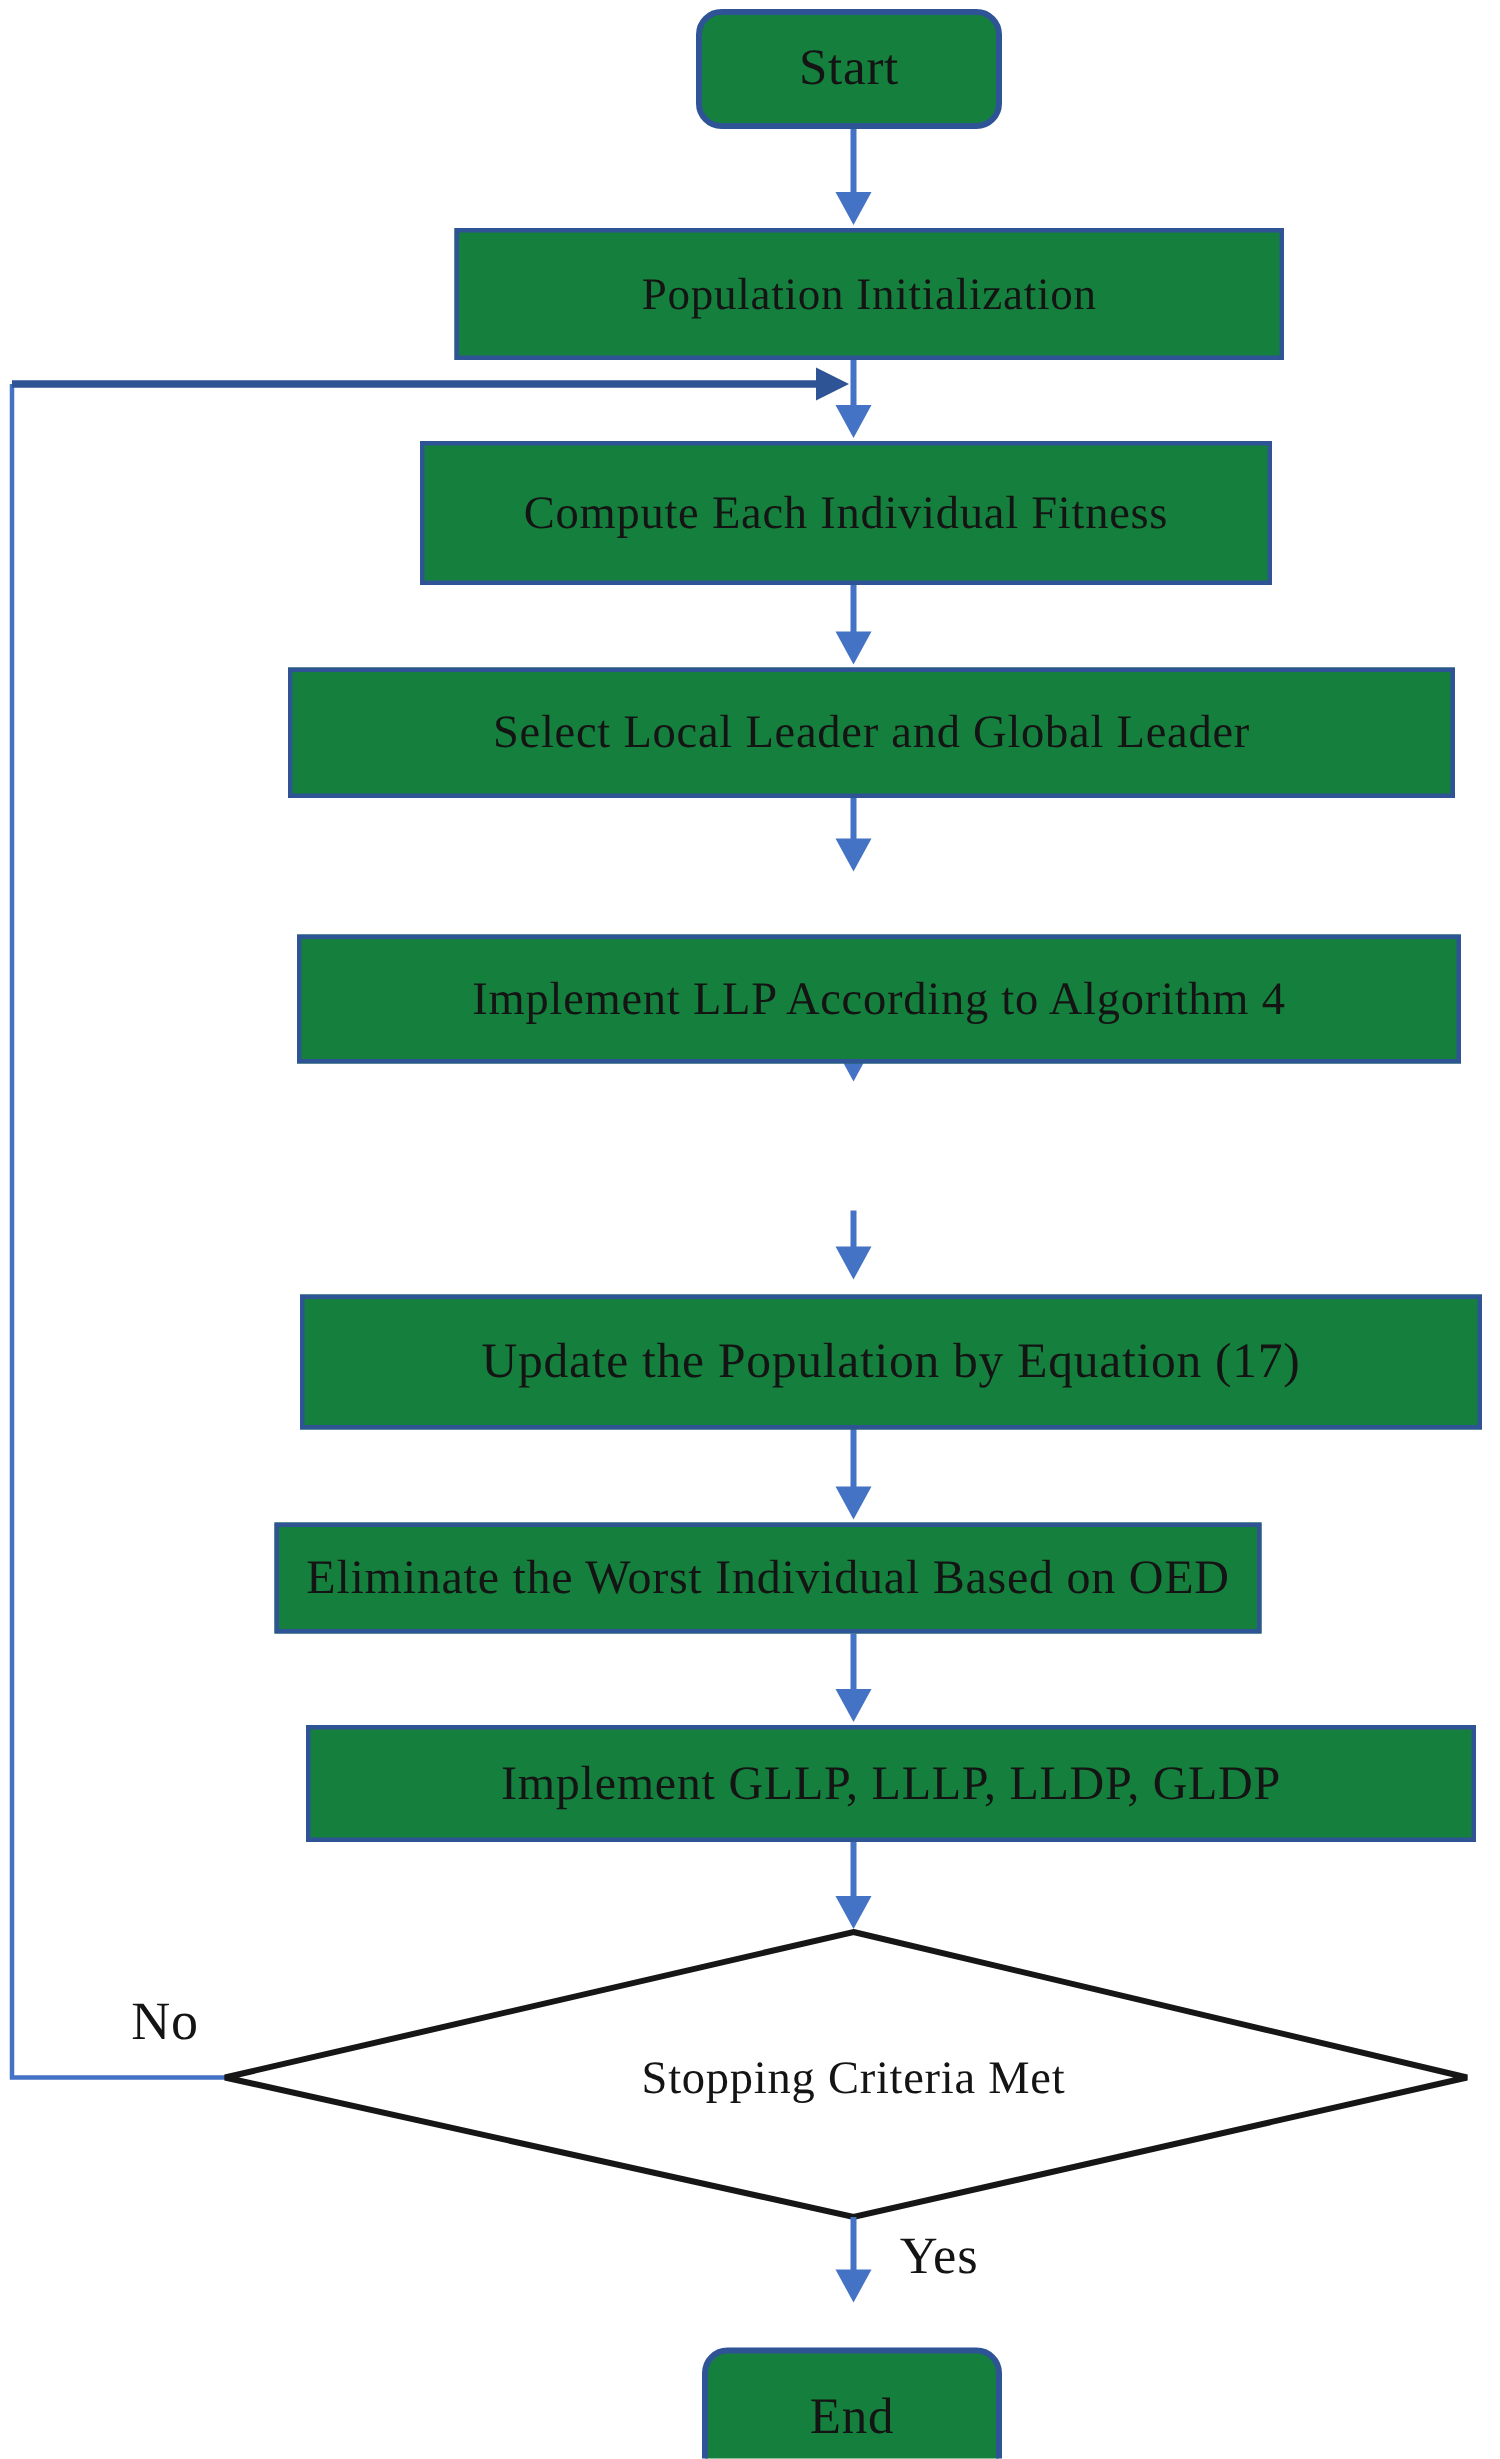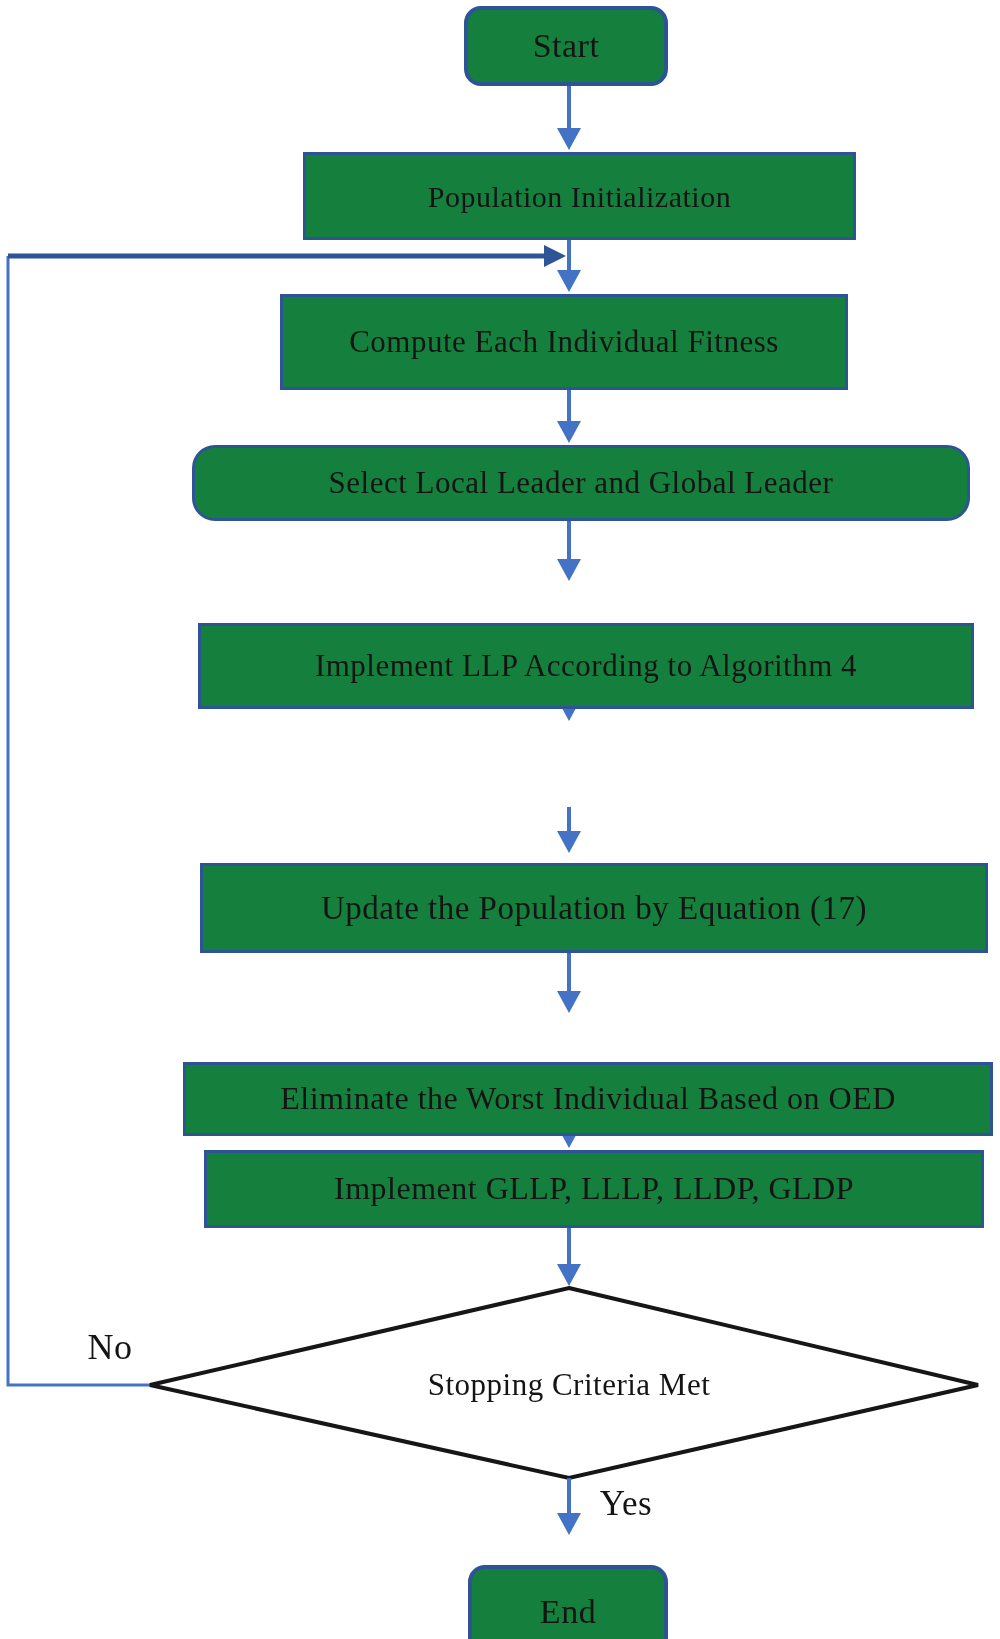--- a/index.html
+++ b/index.html
@@ -104,28 +104,28 @@
       <polygon class="flow-head" points="557,1513 581,1513 569,1535"></polygon>
     </g>
   </svg>
 
   <div class="node terminal" style="left:464px;top:6px;width:204px;height:80px;font-size:34px;">Start</div>
 
   <div class="node" style="left:303px;top:152px;width:553px;height:88px;font-size:30px;">Population Initialization</div>
 
   <div class="node" style="left:236px;top:294px;width:568px;height:96px;font-size:31px;margin-left:44px;">Compute Each Individual Fitness</div>
 
-  <div class="node" style="left:192px;top:445px;width:778px;height:76px;font-size:31px;border-radius:23px;">Select Local Leader and Global Leader</div>
+  <div class="node" style="left:192px;top:445px;width:778px;height:87px;font-size:31px;">Select Local Leader and Global Leader</div>
 
   <div class="node" style="left:198px;top:583px;width:776px;height:86px;font-size:31px;margin-top:40px;">Implement LLP According to Algorithm 4</div>
 
 
   <div class="node" style="left:200px;top:863px;width:788px;height:90px;font-size:33px;">Update the Population by Equation (17)</div>
 
-  <div class="node" style="left:183px;top:1062px;width:810px;height:74px;font-size:32px;">Eliminate the Worst Individual Based on OED</div>
+  <div class="node" style="left:183px;top:1015px;width:658px;height:74px;font-size:32px;">Eliminate the Worst Individual Based on OED</div>
 
   <div class="node" style="left:204px;top:1150px;width:780px;height:78px;font-size:32px;">Implement GLLP, LLLP, LLDP, GLDP</div>
 
   <div class="diamond-label" style="left:319px;top:1357px;width:500px;height:56px;font-size:31px;">Stopping Criteria Met</div>
 
   <div class="node terminal" style="left:468px;top:1537px;width:200px;height:94px;font-size:34px;margin-top:28px;">End</div>
 
   <div class="floating-label" style="left:78px;top:1324px;width:64px;height:46px;font-size:36px;">No</div>
 
   <div class="floating-label" style="left:584px;top:1480px;width:84px;height:46px;font-size:35px;">Yes</div>

